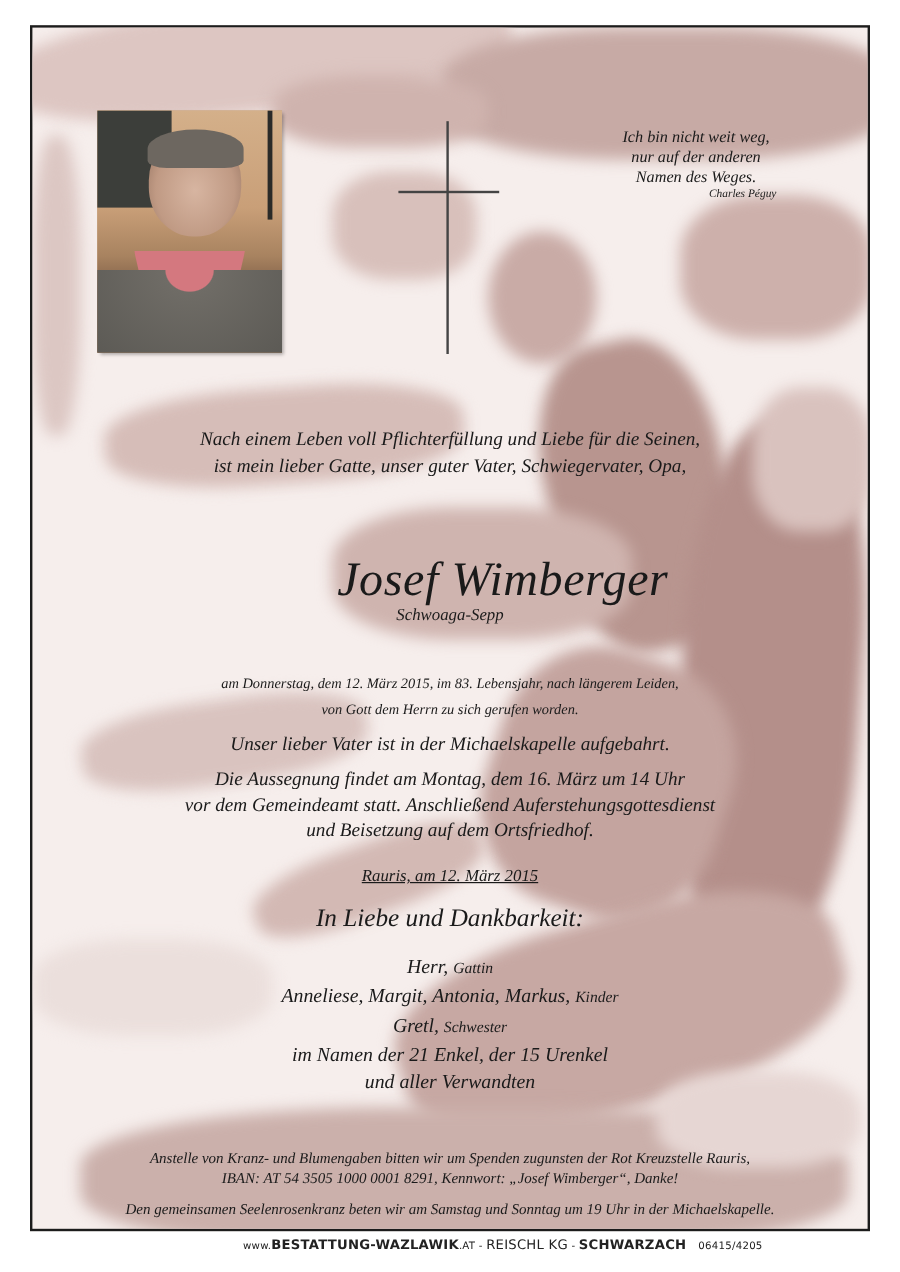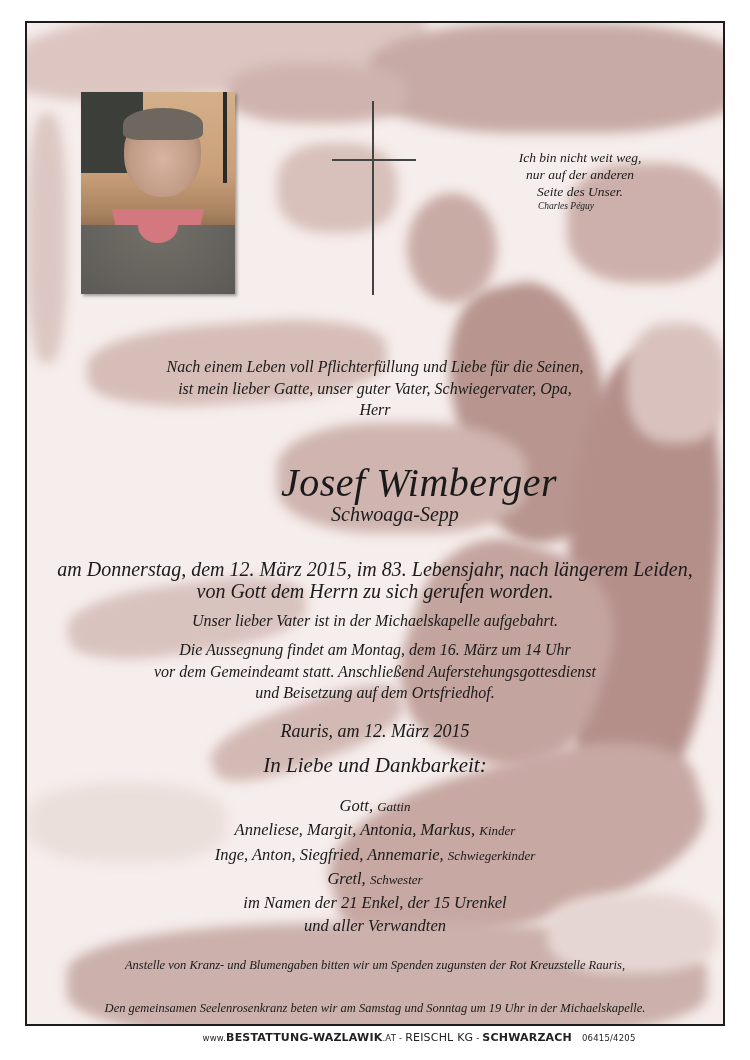--- a/index.html
+++ b/index.html
@@ -32,31 +32,31 @@
   .photo .hair { position:absolute; left:27%; top:8%; width:52%; height:16%;
     background:#6d6760; border-radius: 50% 50% 20% 20%; }
   .photo .shirt { position:absolute; left:20%; top:58%; width:60%; height:30%;
     background:#d4787f; clip-path: polygon(0 0,100% 0,85% 100%,15% 100%); }
   .photo .vest { position:absolute; left:0; top:66%; width:100%; height:34%;
     background: radial-gradient(ellipse at 50% 0%, transparent 18%, #6f6c66 19%, #5c5a55 100%); }
   .cross-v { position:absolute; left:345px; top:78px; width:2px; height:194px; background:#444; }
   .cross-h { position:absolute; left:305px; top:136px; width:84px; height:2px; background:#444; }
   .quote {
     position:absolute; left:458px; top:82px; width:190px; text-align:center;
-    font-style: italic; font-size: 13.5px; line-height: 17px; margin-top: 44px;
+    font-style: italic; font-size: 13.5px; line-height: 17px;
   }
-  .quote .author { display:block; text-align:center; font-size:9.5px; line-height:12px; padding-right: 28px; }
+  .quote .author { display:block; text-align:right; font-size:9.5px; line-height:12px; padding-right: 28px; }
   .center { position:absolute; left:0; width:100%; text-align:center; font-style:italic; }
   .intro { top: 333px; font-size: 16px; line-height: 21.5px; }
   .name { top: 438px; font-size: 40px; line-height: 44px; letter-spacing: 0.5px; padding-left: 44px; }
-  .nickname { top: 482px; font-size: 20px; line-height: 18px; padding-left: 20px; }
-  .death { top: 536px; font-size: 20px; line-height: 21.5px; }
+  .nickname { top: 482px; font-size: 14px; line-height: 18px; }
+  .death { top: 536px; font-size: 12px; line-height: 21.5px; }
   .laid { top: 587px; font-size: 16px; line-height: 21.5px; }
   .funeral { top: 616px; font-size: 16px; line-height: 21.5px; }
-  .place { top: 700px; font-size: 18px; line-height: 16px; }
+  .place { top: 700px; font-size: 14px; line-height: 16px; text-decoration: underline; }
   .thanks { top: 729px; font-size: 21px; line-height: 26px; }
   .family { top: 771px; font-size: 16.5px; line-height: 23.3px; }
   .family .rel { font-size: 13px; }
   .donation { top: 934px; font-size: 12.5px; line-height: 17px; }
   .rosary { top: 977px; font-size: 12.5px; line-height: 16px; }
   .footer {
     position:absolute; left:0; top:1031px; width:750px; text-align:center;
     font-family: "DejaVu Sans", "Liberation Sans", sans-serif;
     font-size: 8.5px; color:#222; letter-spacing: 0.2px; padding-left: 44px;
   }
@@ -99,28 +99,27 @@
       <div class="shirt"></div>
       <div class="vest"></div>
     </div>
 
     <div class="cross-v"></div>
     <div class="cross-h"></div>
 
     <div class="quote">
       <div>Ich bin nicht weit weg,</div>
       <div>nur auf der anderen</div>
-      <div>Seite des Unser.</div>
+      <div>Namen des Weges.</div>
       <span class="author">Charles Péguy</span>
     </div>
 
     <div class="center intro">
       <div>Nach einem Leben voll Pflichterfüllung und Liebe für die Seinen,</div>
       <div>ist mein lieber Gatte, unser guter Vater, Schwiegervater, Opa,</div>
-      <div>Herr</div>
     </div>
 
     <div class="center name">Josef Wimberger</div>
     <div class="center nickname">Schwoaga-Sepp</div>
 
     <div class="center death">
       <div>am Donnerstag, dem 12. März 2015, im 83. Lebensjahr, nach längerem Leiden,</div>
       <div>von Gott dem Herrn zu sich gerufen worden.</div>
     </div>
 
@@ -130,30 +129,30 @@
       <div>Die Aussegnung findet am Montag, dem 16. März um 14 Uhr</div>
       <div>vor dem Gemeindeamt statt. Anschließend Auferstehungsgottesdienst</div>
       <div>und Beisetzung auf dem Ortsfriedhof.</div>
     </div>
 
     <div class="center place">Rauris, am 12. März 2015</div>
 
     <div class="center thanks">In Liebe und Dankbarkeit:</div>
 
     <div class="center family">
-      <div><span>Gott,</span> <span class="rel">Gattin</span></div>
+      <div><span>Herr,</span> <span class="rel">Gattin</span></div>
       <div><span>Anneliese, Margit, Antonia, Markus,</span> <span class="rel">Kinder</span></div>
-      <div><span>Inge, Anton, Siegfried, Annemarie,</span> <span class="rel">Schwiegerkinder</span></div>
       <div><span>Gretl,</span> <span class="rel">Schwester</span></div>
       <div><span>im Namen der 21 Enkel, der 15 Urenkel</span></div>
       <div><span>und aller Verwandten</span></div>
     </div>
 
     <div class="center donation">
       <div>Anstelle von Kranz- und Blumengaben bitten wir um Spenden zugunsten der Rot Kreuzstelle Rauris,</div>
+      <div>IBAN: AT 54 3505 1000 0001 8291, Kennwort: „Josef Wimberger“, Danke!</div>
     </div>
 
     <div class="center rosary">Den gemeinsamen Seelenrosenkranz beten wir am Samstag und Sonntag um 19 Uhr in der Michaelskapelle.</div>
   </div>
 </div>
 
 <div class="footer">
   <span>www.</span><span class="big" style="text-transform:uppercase">Bestattung-Wazlawik</span><span style="text-transform:uppercase">.at</span><span> - </span><span class="big" style="font-weight:normal;text-transform:uppercase">Reischl KG</span><span> - </span><span class="big" style="text-transform:uppercase">Schwarzach</span><span class="sp"></span><span>06415/4205</span>
 </div>
 

